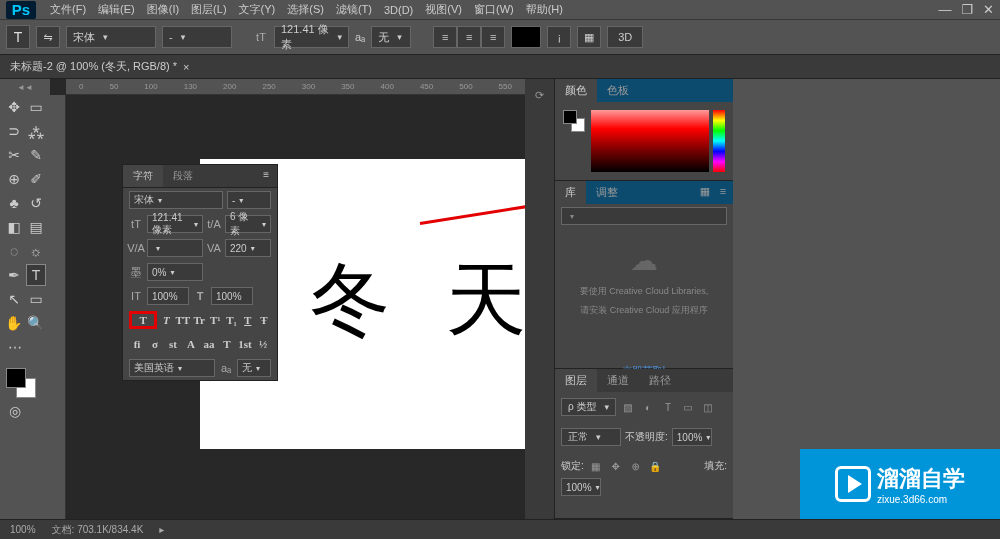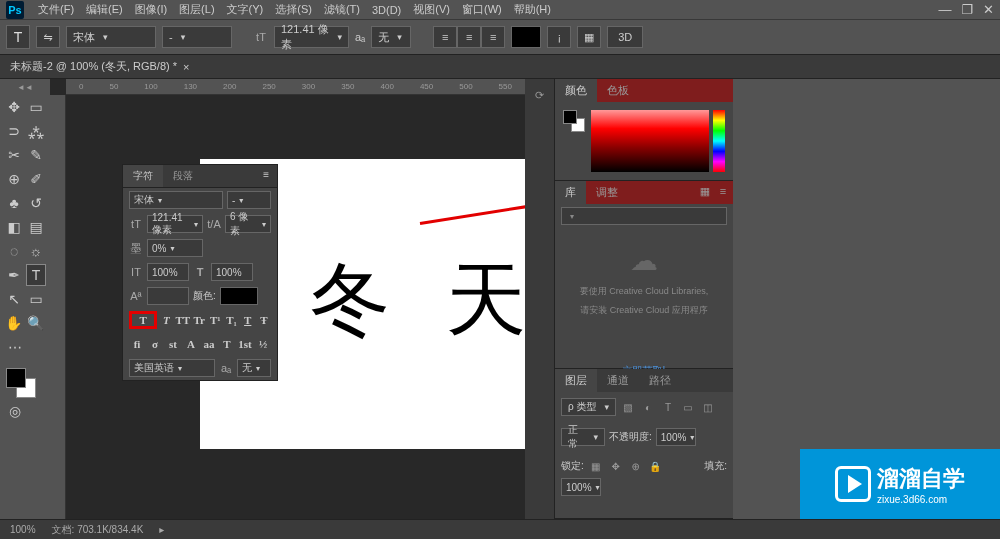--- a/index.html
+++ b/index.html
@@ -1,19 +1,19 @@
 <!DOCTYPE html>
 <html><head>
   <meta charset="utf-8">
   <style>
     * { margin: 0; padding: 0; box-sizing: border-box; font-family: "Microsoft YaHei", sans-serif; }
     body { width: 1000px; height: 539px; background: #535353; color: #ccc; font-size: 11px; overflow: hidden; position: relative; }
     
     .menubar { height: 20px; background: #535353; display: flex; align-items: center; padding: 0 6px; border-bottom: 1px solid #383838; }
-    .ps-logo { width: 18px; height: 18px; background: #001c33; color: #00c8ff; display: flex; align-items: center; justify-content: center; font-weight: bold; font-size: 11px; border-radius: 2px; margin-right: 8px; }
+    .ps-logo { width: 30px; height: 18px; background: #001c33; color: #00c8ff; display: flex; align-items: center; justify-content: center; font-weight: bold; font-size: 15px; border-radius: 2px; margin-right: 8px; }
     .menubar-item { padding: 0 6px; color: #ccc; cursor: pointer; font-size: 11px; }
     .window-controls { margin-left: auto; display: flex; gap: 10px; }
     .window-controls span { cursor: pointer; font-size: 13px; }
     
     .options-bar { height: 35px; background: #535353; display: flex; align-items: center; padding: 0 6px; gap: 6px; border-bottom: 1px solid #222; }
     .tool-indicator { width: 24px; height: 24px; background: #3a3a3a; border: 1px solid #666; display: flex; align-items: center; justify-content: center; font-size: 14px; color: #ddd; }
     .dropdown { background: #3a3a3a; border: 1px solid #666; height: 22px; display: flex; align-items: center; padding: 0 6px; color: #ccc; font-size: 11px; position: relative; }
     .dropdown::after { content: "▾"; margin-left: 8px; font-size: 9px; }
     .icon-btn { width: 24px; height: 22px; background: #3a3a3a; border: 1px solid #666; display: flex; align-items: center; justify-content: center; color: #ccc; font-size: 11px; }
     .icon-btn-group { display: flex; }
@@ -55,21 +55,21 @@
     .panel-input.arrow::after { content: "▾"; margin-left: 4px; font-size: 8px; }
     .panel-label { width: 14px; display: flex; align-items: center; justify-content: center; color: #aaa; font-size: 11px; }
     .panel-btn-row { display: flex; padding: 3px 6px; gap: 2px; }
     .panel-small-btn { flex: 1; height: 18px; background: #454545; display: flex; align-items: center; justify-content: center; color: #ccc; font-size: 11px; font-weight: bold; font-family: serif; }
     .highlighted { border: 3px solid #e20000; padding: 2px 4px !important; }
     
     .right-panels { width: 178px; background: #454545; display: flex; flex-direction: column; }
     .right-side { display: flex; flex: 1; }
     
     .panel-section { border-bottom: 1px solid #222; }
-    .color-panel-header { display: flex; background: #7f1d1d; }
+    .color-panel-header { display: flex; background: #0c4a6e; }
     .color-panel-tab { padding: 4px 10px; color: #999; cursor: pointer; font-size: 11px; }
     .color-panel-tab.active { background: #454545; color: #ccc; }
     .color-picker { display: flex; height: 78px; padding: 8px; gap: 4px; }
     .mini-swatch { width: 24px; height: 28px; position: relative; }
     .mini-fg { position: absolute; width: 14px; height: 14px; background: #000; border: 1px solid #888; }
     .mini-bg { position: absolute; top: 8px; left: 8px; width: 14px; height: 14px; background: #fff; border: 1px solid #888; }
     .gradient-box { flex: 1; background: linear-gradient(to bottom, #ff9999 0%, #ff0000 30%, #8b0000 60%, #000 100%); position: relative; }
     .hue-strip { width: 12px; background: linear-gradient(to bottom, #f00, #ff0, #0f0, #0ff, #00f, #f0f, #f00); }
     
     .libraries-panel { padding: 8px; text-align: center; color: #888; height: 140px; }
@@ -237,34 +237,34 @@
         <span class="panel-input full arrow">宋体</span>
         <span class="panel-input arrow" style="width:44px">-</span>
       </div>
       <div class="panel-row">
         <span class="panel-label">tT</span>
         <span class="panel-input arrow" style="width:56px">121.41 像素</span>
         <span class="panel-label">t/A</span>
         <span class="panel-input arrow" style="width:46px">6 像素</span>
       </div>
       <div class="panel-row">
+        <span class="panel-label">V/A</span>
+        <span class="panel-input arrow" style="width:56px"></span>
+        <span class="panel-label">VA</span>
+        <span class="panel-input arrow" style="width:46px">220</span>
+      </div>
+      <div class="panel-row">
         <span class="panel-label">墨</span>
         <span class="panel-input arrow" style="width:56px">0%</span>
       </div>
       <div class="panel-row">
         <span class="panel-label">IT</span>
         <span class="panel-input" style="width:42px">100%</span>
         <span class="panel-label" style="font-weight:bold">T</span>
         <span class="panel-input" style="width:42px">100%</span>
-      </div>
-      <div class="panel-row">
-        <span class="panel-label">Aª</span>
-        <span class="panel-input" style="width:42px"></span>
-        <span>颜色:</span>
-        <span class="panel-input" style="width:38px;background:#000"></span>
       </div>
       <div class="panel-btn-row">
         <span class="panel-small-btn highlighted">T</span>
         <span class="panel-small-btn" style="font-style:italic">T</span>
         <span class="panel-small-btn">TT</span>
         <span class="panel-small-btn">Tr</span>
         <span class="panel-small-btn">T¹</span>
         <span class="panel-small-btn">T₁</span>
         <span class="panel-small-btn" style="text-decoration:underline">T</span>
         <span class="panel-small-btn">Ŧ</span>
@@ -333,21 +333,21 @@
         </div>
         <div class="layers-controls">
           <span class="dropdown">ρ 类型</span>
           <span class="mini-icon">▧</span>
           <span class="mini-icon">◐</span>
           <span class="mini-icon">T</span>
           <span class="mini-icon">▭</span>
           <span class="mini-icon">◫</span>
         </div>
         <div class="layers-controls">
-          <span class="dropdown" style="width:44px">正常</span>
+          <span class="dropdown" style="width:60px">正常</span>
           <span>不透明度:</span>
           <span class="panel-input arrow" style="width:40px">100%</span>
         </div>
         <div class="layers-controls">
           <span>锁定:</span>
           <span class="mini-icon">▦</span>
           <span class="mini-icon">✥</span>
           <span class="mini-icon">⊕</span>
           <span class="mini-icon">🔒</span>
           <span style="margin-left:auto">填充:</span>

